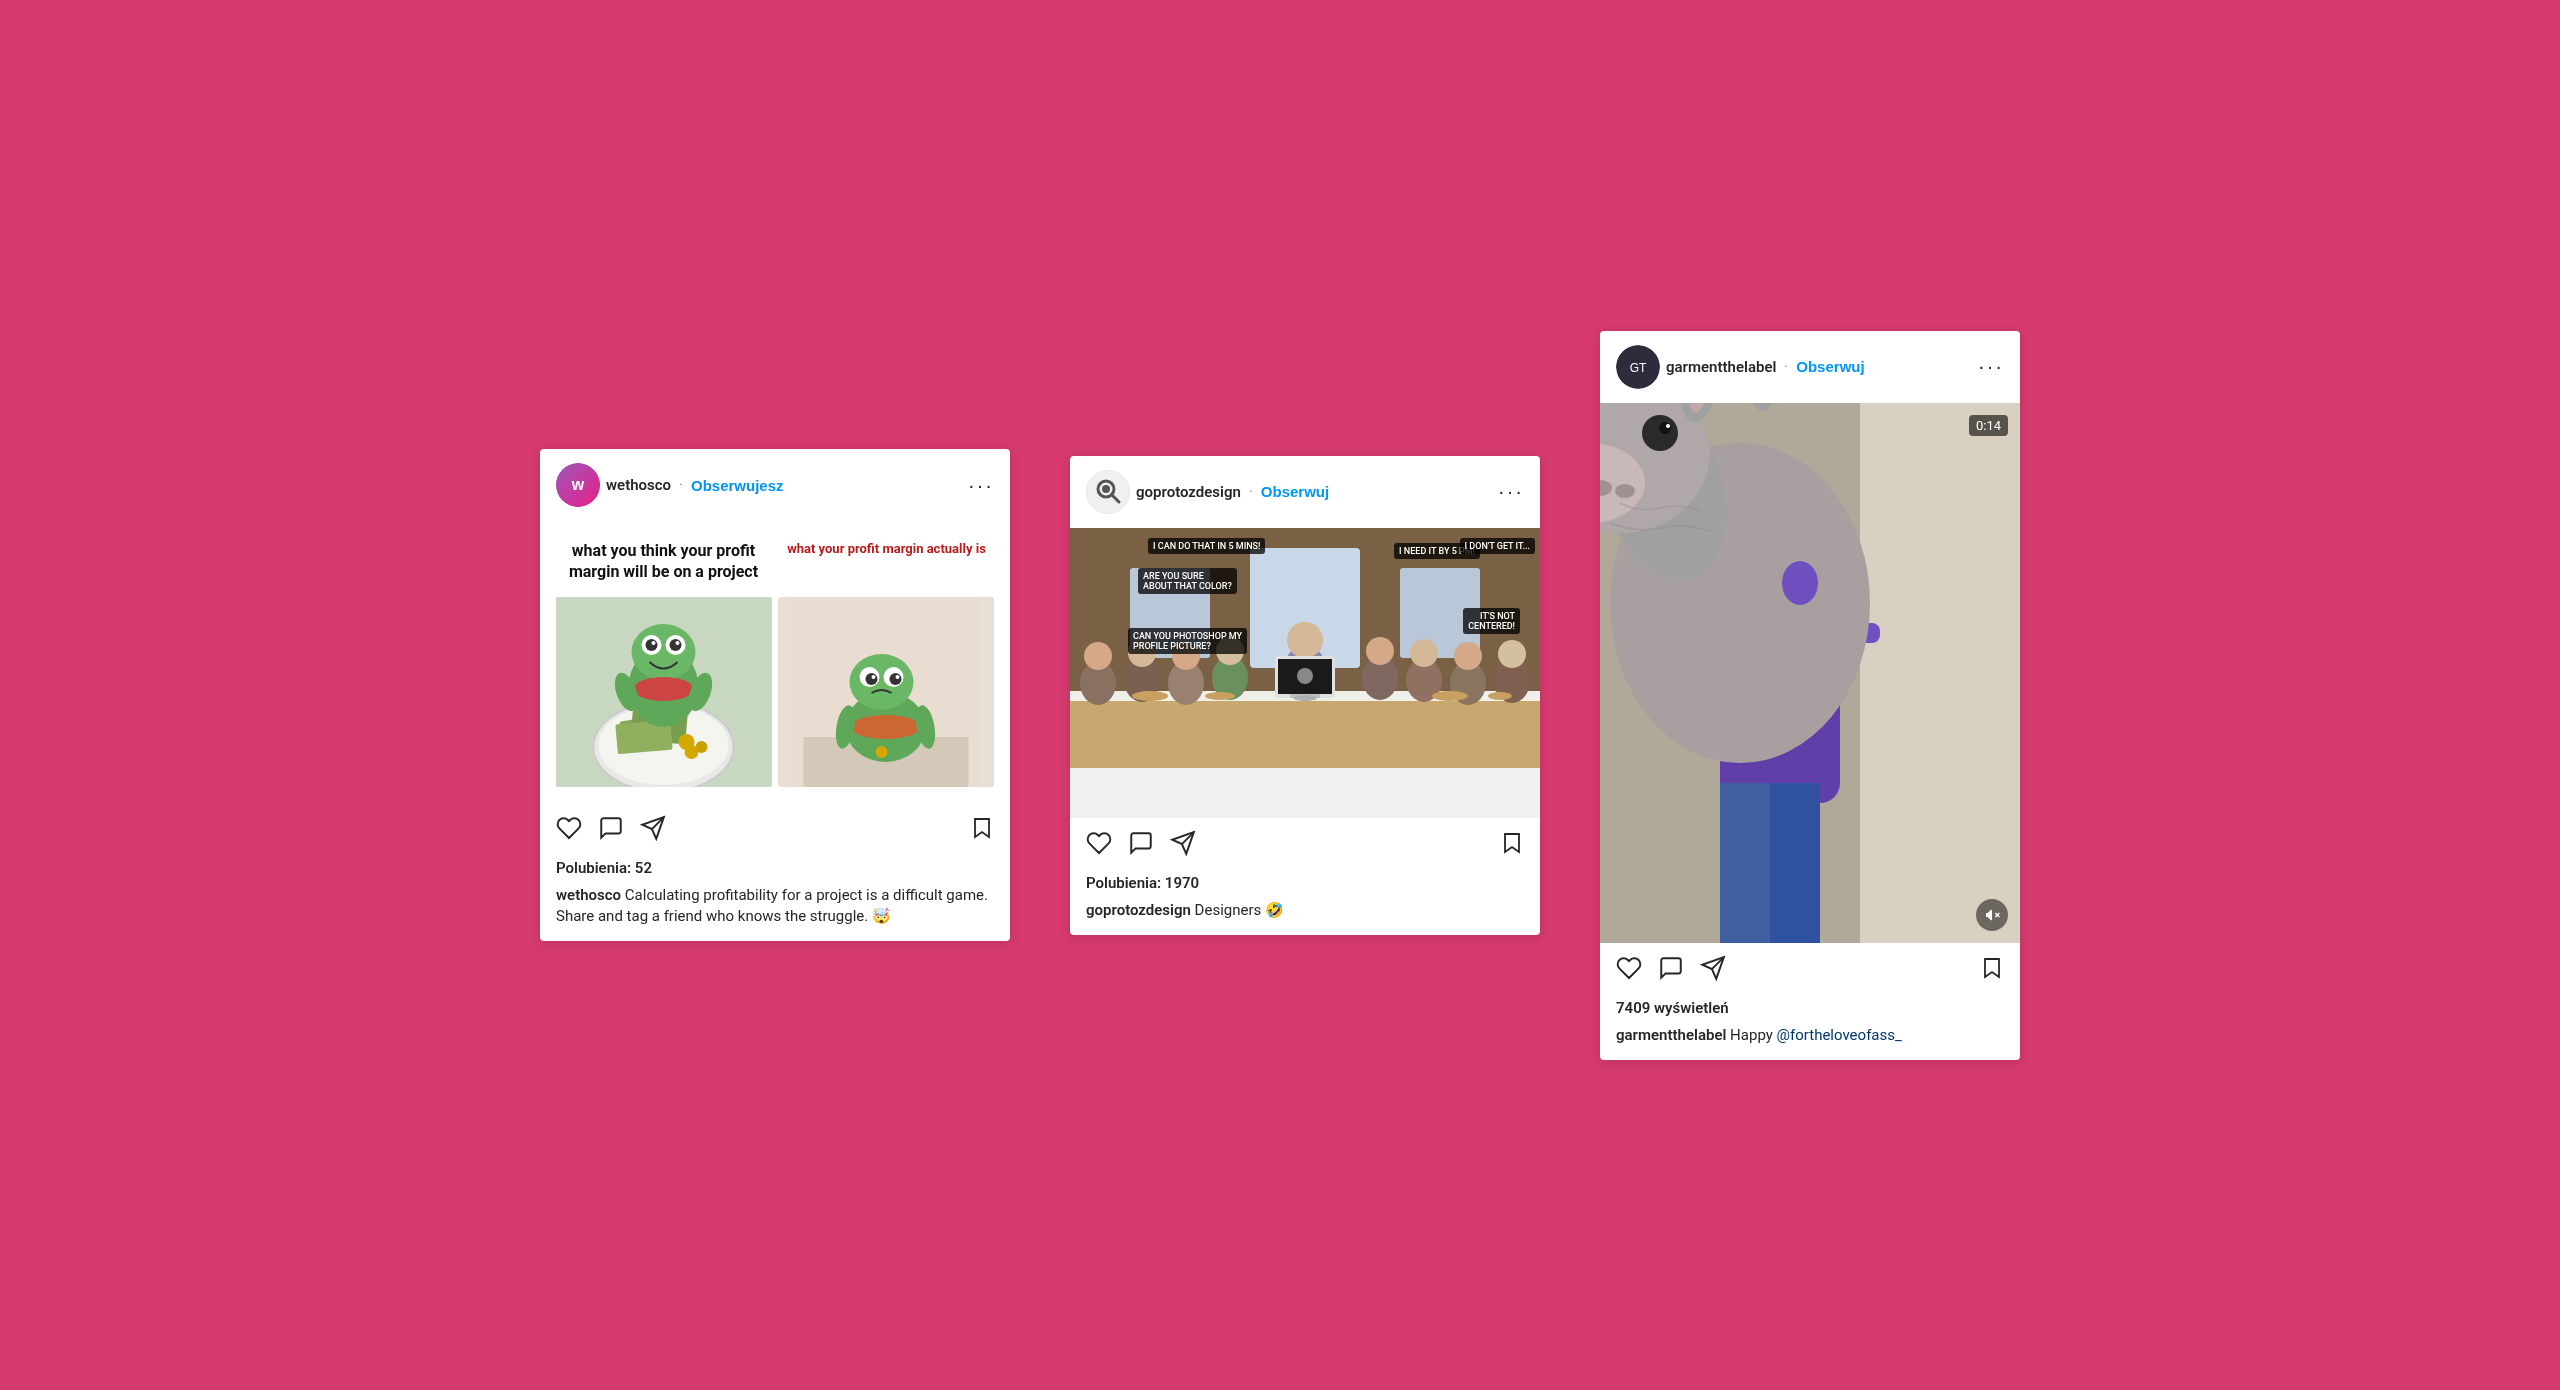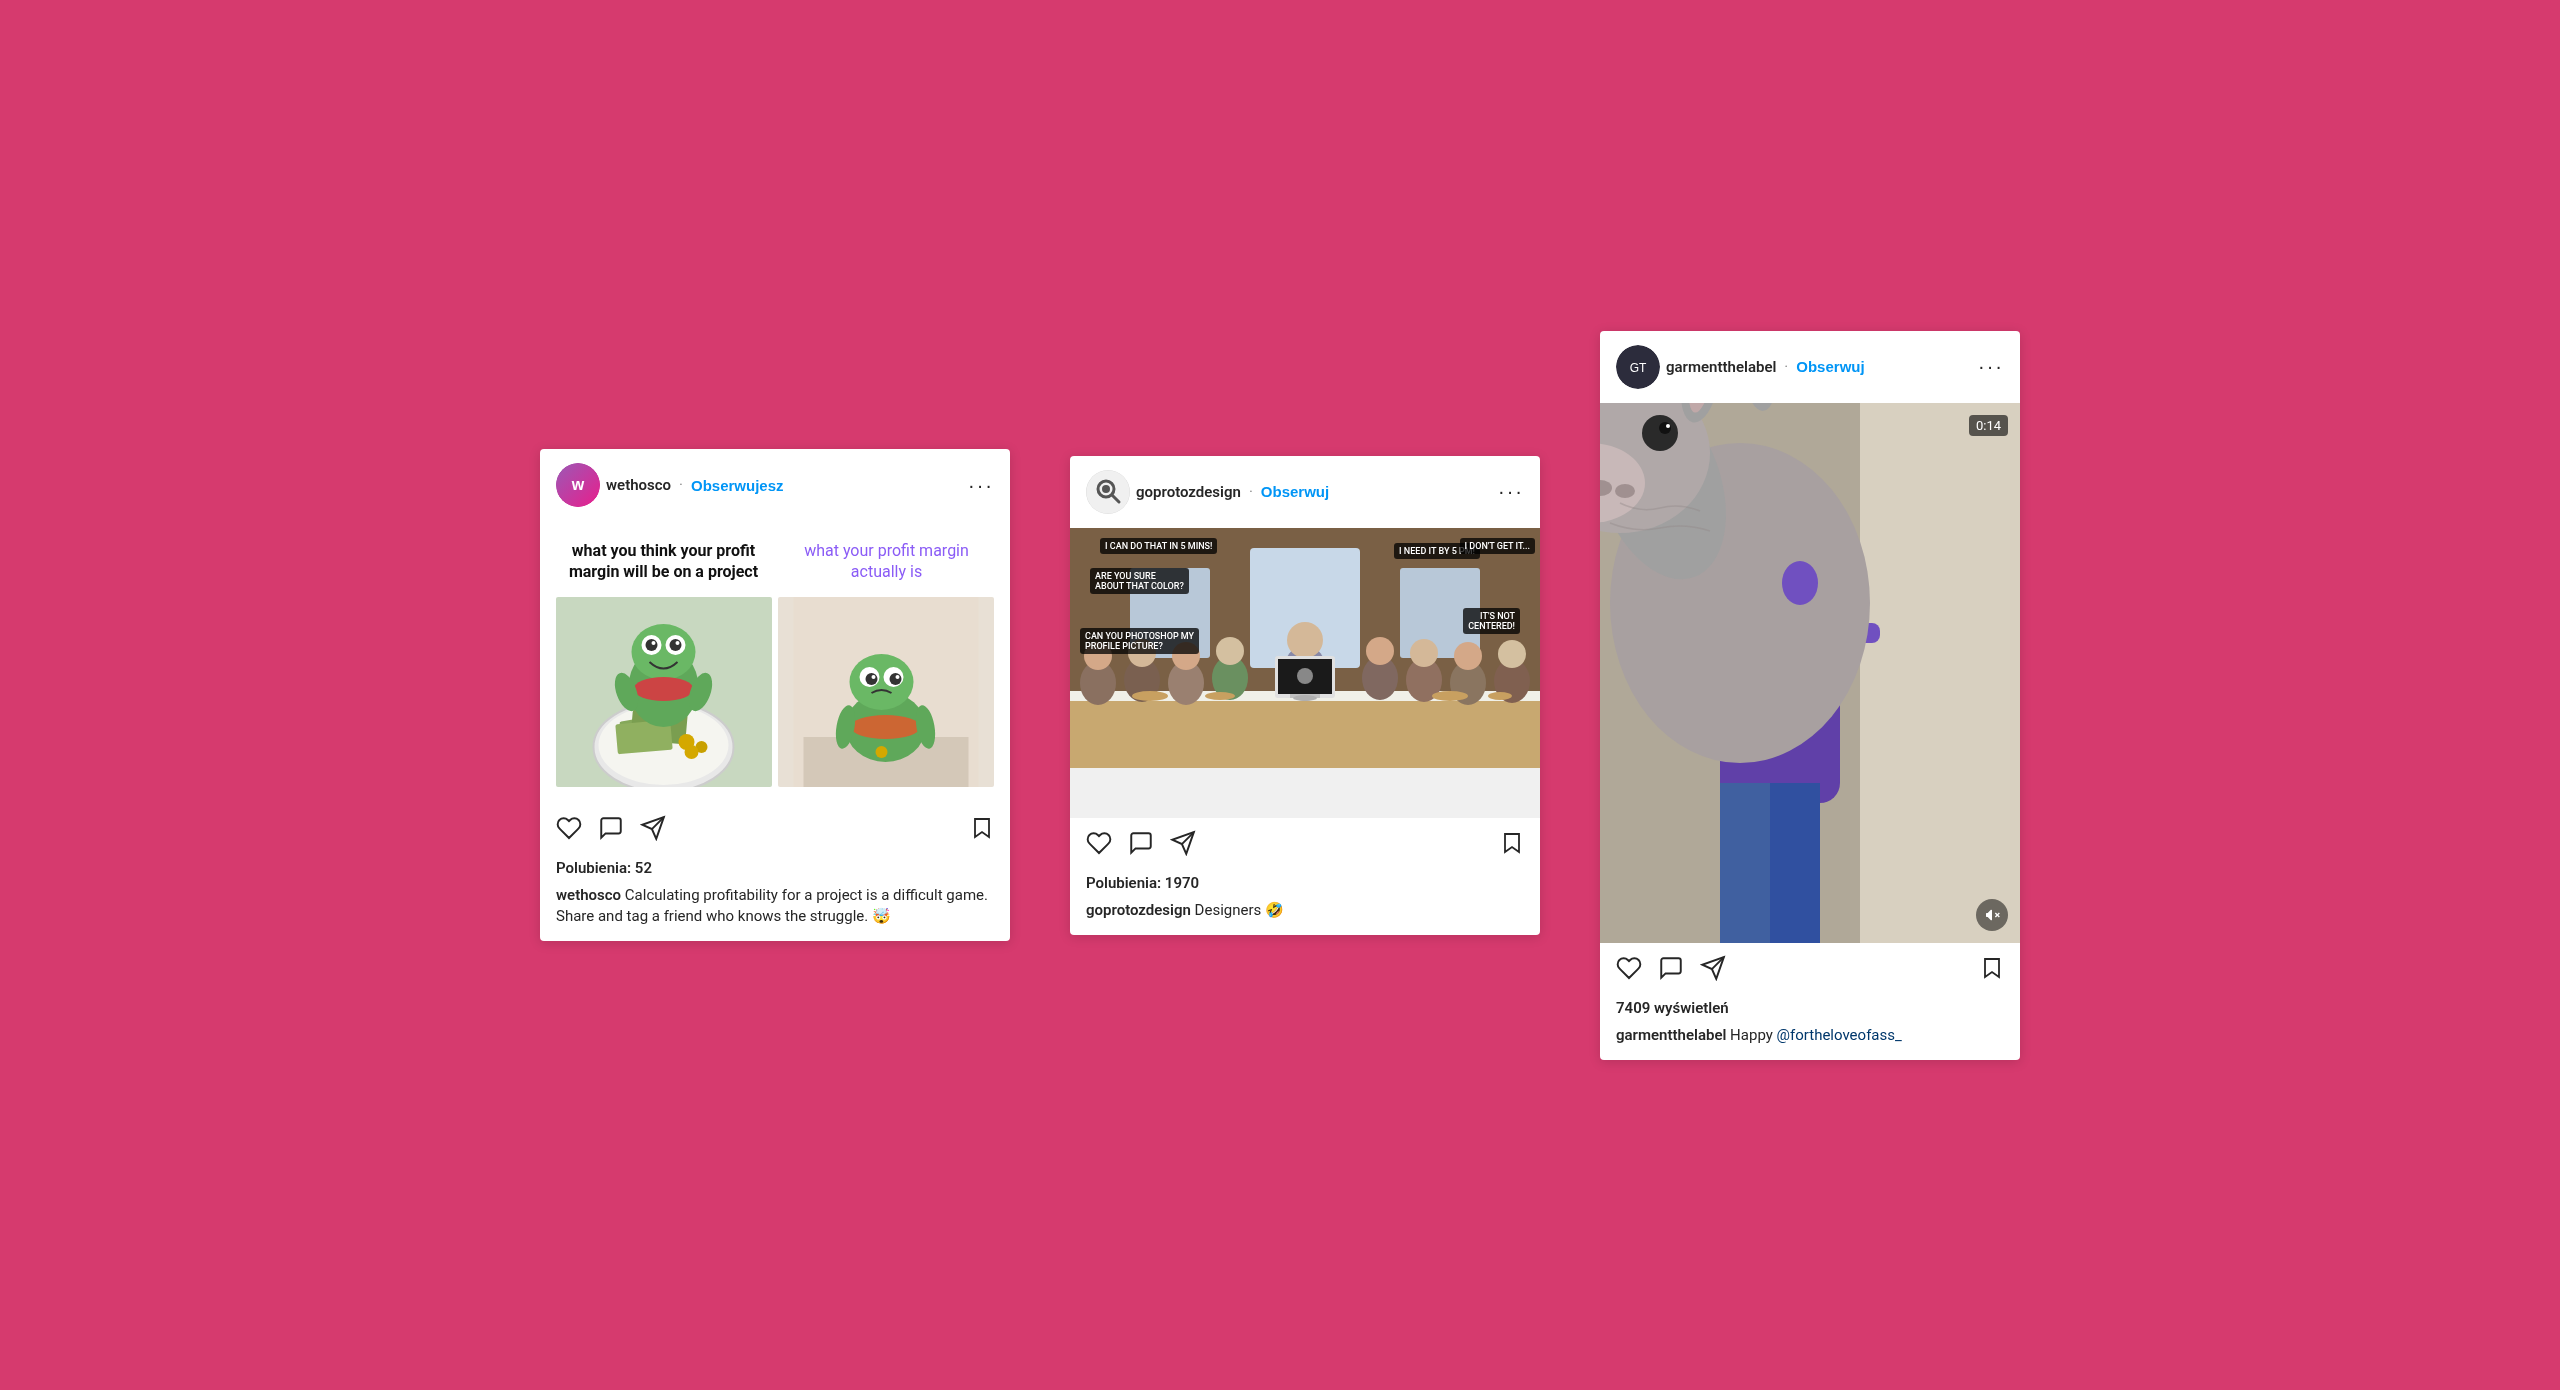--- a/index.html
+++ b/index.html
@@ -108,25 +108,25 @@
       flex: 1;
       font-weight: 700;
       font-size: 16px;
       text-align: center;
       line-height: 1.3;
       color: #111;
     }
 
     .meme-title-right {
       flex: 1;
-      font-weight: 400;
-      font-size: 16px;
+      font-weight: 700;
+      font-size: 13px;
       text-align: center;
       line-height: 1.3;
-      color: #8b5cf6;
+      color: #b91c1c;
     }
 
     .meme-images {
       display: flex;
       gap: 6px;
     }
 
     .meme-img-left {
       flex: 1;
       height: 190px;
@@ -237,20 +237,21 @@
     
     .speech-bubble {
       position: absolute;
       background: rgba(0,0,0,0.75);
       color: white;
       font-size: 9px;
       padding: 3px 5px;
       border-radius: 3px;
       white-space: nowrap;
       font-weight: 500;
+      margin-left: 48px;
     }
 
     
     .instagram-card.wide {
       width: 420px;
     }
   </style>
 </head>
 <body>
 

